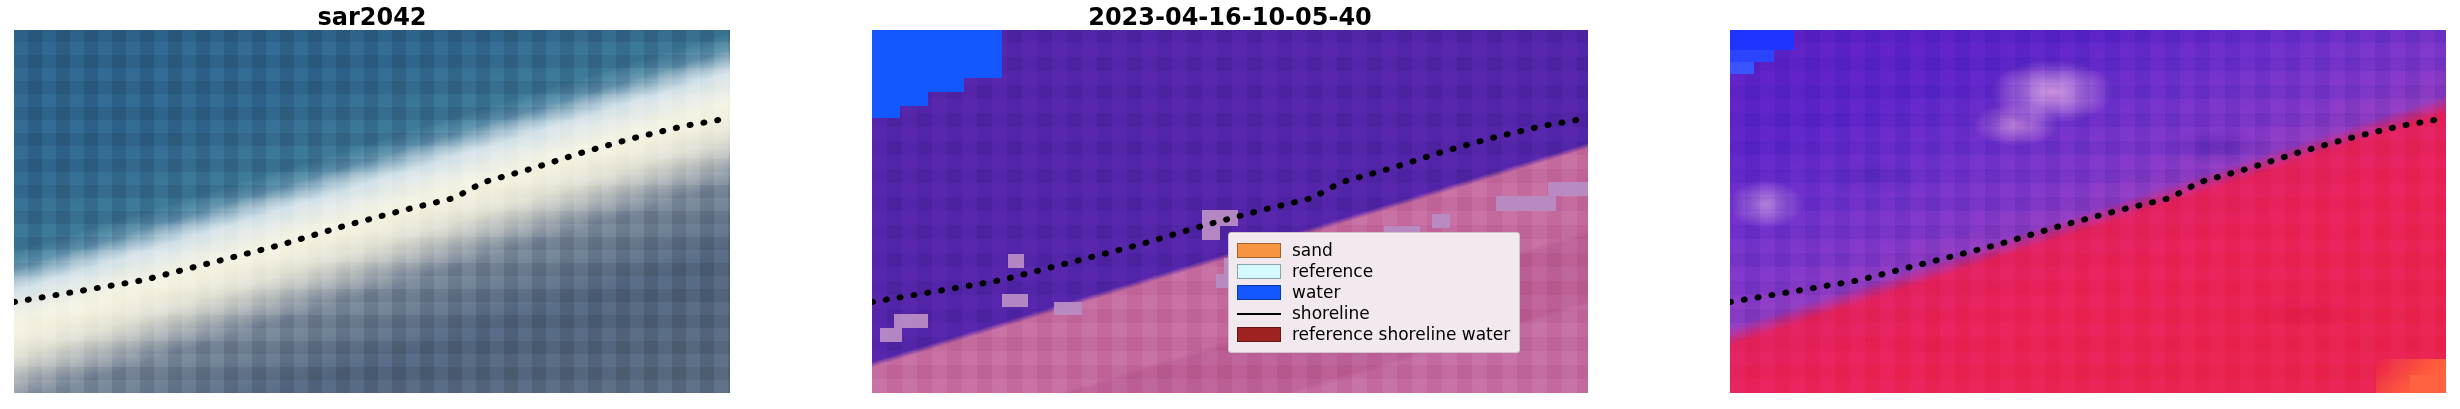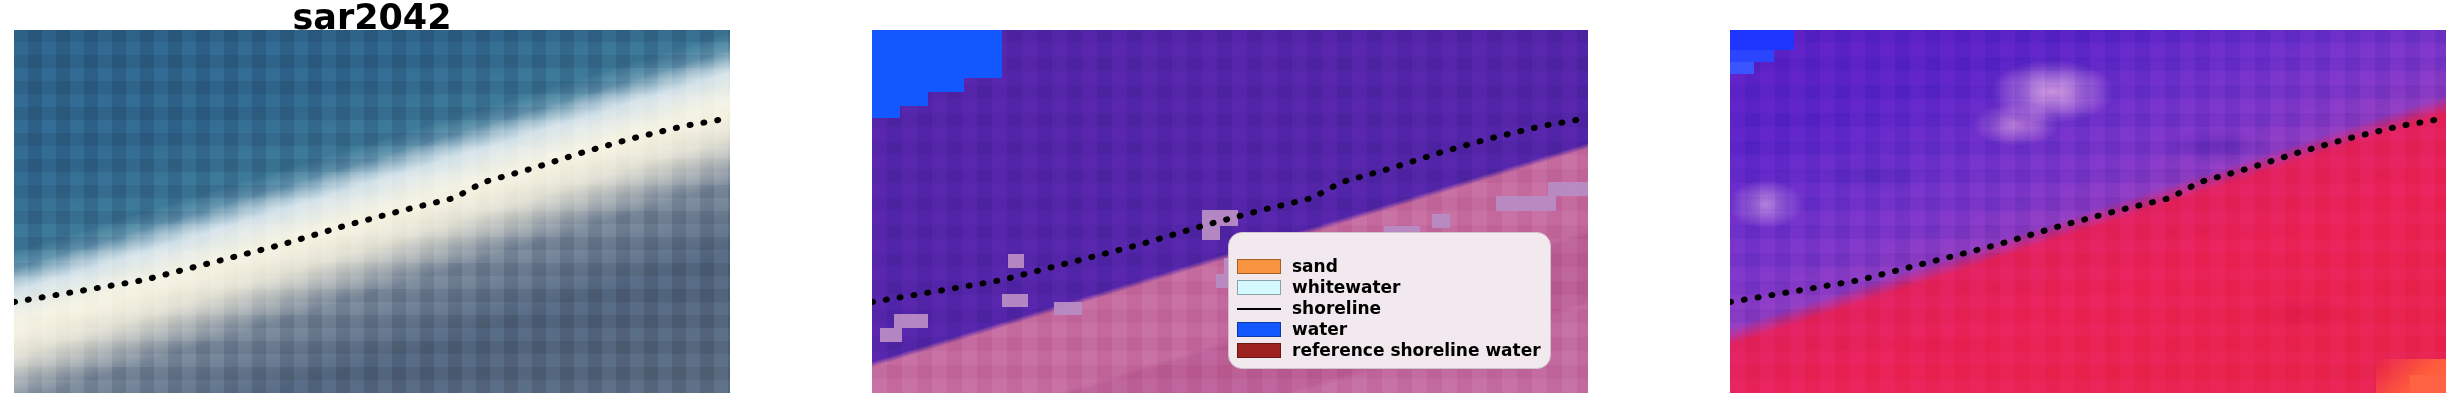--- a/index.html
+++ b/index.html
@@ -2,21 +2,21 @@
 <html><head>
 <meta charset="utf-8">
 <style>
   html,body{margin:0;padding:0;background:#ffffff;}
   body{width:2460px;height:409px;overflow:hidden;font-family:"DejaVu Sans","Liberation Sans",sans-serif;}
   .figure{position:relative;width:2460px;height:409px;background:#ffffff;}
 
   .panel{position:absolute;top:0;height:409px;}
   .panel-title{
     position:absolute;top:2px;left:0;width:100%;
-    text-align:center;font-weight:bold;font-size:35px;color:#000000;
+    text-align:center;font-weight:bold;font-size:24px;color:#000000;
     letter-spacing:0px;line-height:30px;
   }
   .axes{position:absolute;top:30px;left:0;width:100%;height:363px;overflow:hidden;}
 
   
   #panel-sar   {left:14px;  width:716px;}
   #panel-class {left:872px; width:716px;}
   #panel-l8    {left:1730px;width:716px;}
 
   .raster{position:absolute;inset:0;image-rendering:pixelated;}
@@ -119,24 +119,23 @@
 
   
   .shoreline{position:absolute;inset:0;pointer-events:none;}
 
   
   .legend{
     position:absolute;
     left:356px;top:202px;
     background:#f2e9ee;
     border:1px solid #cfc6cb;
-    border-radius:14px;
-    padding:23px 9px 7px 8px;
+    border-radius:3px;
+    padding:7px 9px 7px 8px;
     box-shadow:0 0 0 0 rgba(0,0,0,0);
-    font-weight:bold;
   }
   .legend-row{display:flex;align-items:center;height:21px;}
   .legend-swatch{
     width:44px;height:15px;margin-right:11px;flex:0 0 auto;
     border:1px solid rgba(0,0,0,.35);box-sizing:border-box;
   }
   .legend-line{
     width:44px;height:15px;margin-right:11px;flex:0 0 auto;position:relative;
   }
   .legend-line::after{
@@ -155,20 +154,21 @@
       <div class="raster p1-base"></div>
       <div class="raster p1-blotch"></div>
       <div class="raster p1-noise"></div>
       <svg class="shoreline" viewBox="0 0 716 363" preserveAspectRatio="none">
         <path d="M0,272 L60,262 L130,250 L200,232 L270,214 L330,196 L390,180 L440,168 L470,152 L520,138 L570,122 L620,108 L670,96 L716,88" fill="none" stroke="#000000" stroke-width="6" stroke-linecap="round" stroke-dasharray="1 13"></path>
       </svg>
     </div>
   </div>
 
   <div class="panel" id="panel-class">
+    <div class="panel-title">2023-04-16-10-05-40</div>
     <div class="axes">
       <div class="raster p2-base"></div>
       <div class="raster p2-noise"></div>
 
       <div class="p2-waterblock"></div>
       <div class="p2-waterstep1"></div>
       <div class="p2-waterstep2"></div>
       <div class="p2-waterstep3"></div>
 
       <div class="p2-speck" style="left:22px;top:284px;width:34px;height:14px;"></div>
@@ -189,29 +189,29 @@
         <path d="M0,272 L60,262 L130,250 L200,232 L270,214 L330,196 L390,180 L440,168 L470,152 L520,138 L570,122 L620,108 L670,96 L716,88" fill="none" stroke="#000000" stroke-width="6" stroke-linecap="round" stroke-dasharray="1 13"></path>
       </svg>
 
       <div class="legend">
         <div class="legend-row">
           <span class="legend-swatch" style="background:#f89440;"></span>
           <span class="legend-label">sand</span>
         </div>
         <div class="legend-row">
           <span class="legend-swatch" style="background:#d4faff;"></span>
-          <span class="legend-label">whitewater</span>
+          <span class="legend-label">reference</span>
+        </div>
+        <div class="legend-row">
+          <span class="legend-swatch" style="background:#1358ff;"></span>
+          <span class="legend-label">water</span>
         </div>
         <div class="legend-row">
           <span class="legend-line"></span>
           <span class="legend-label">shoreline</span>
-        </div>
-        <div class="legend-row">
-          <span class="legend-swatch" style="background:#1358ff;"></span>
-          <span class="legend-label">water</span>
         </div>
         <div class="legend-row">
           <span class="legend-swatch" style="background:#9e2220;"></span>
           <span class="legend-label">reference shoreline water</span>
         </div>
       </div>
     </div>
   </div>
 
   <div class="panel" id="panel-l8">

